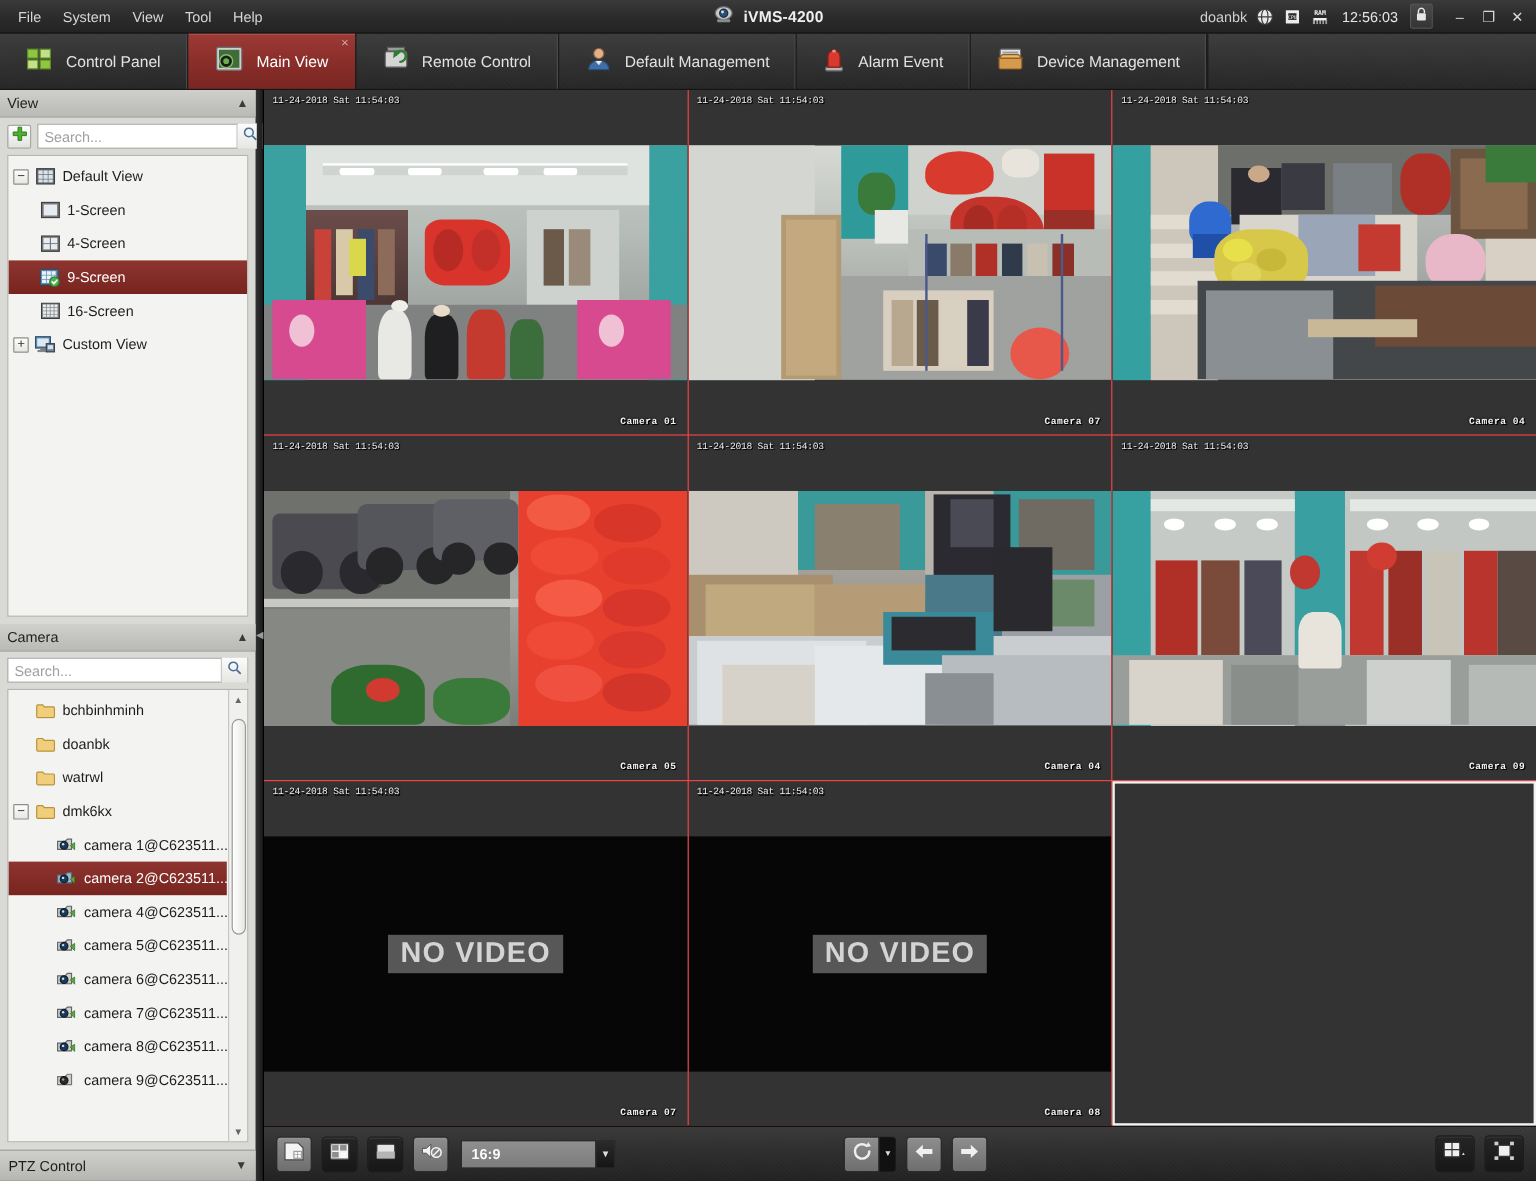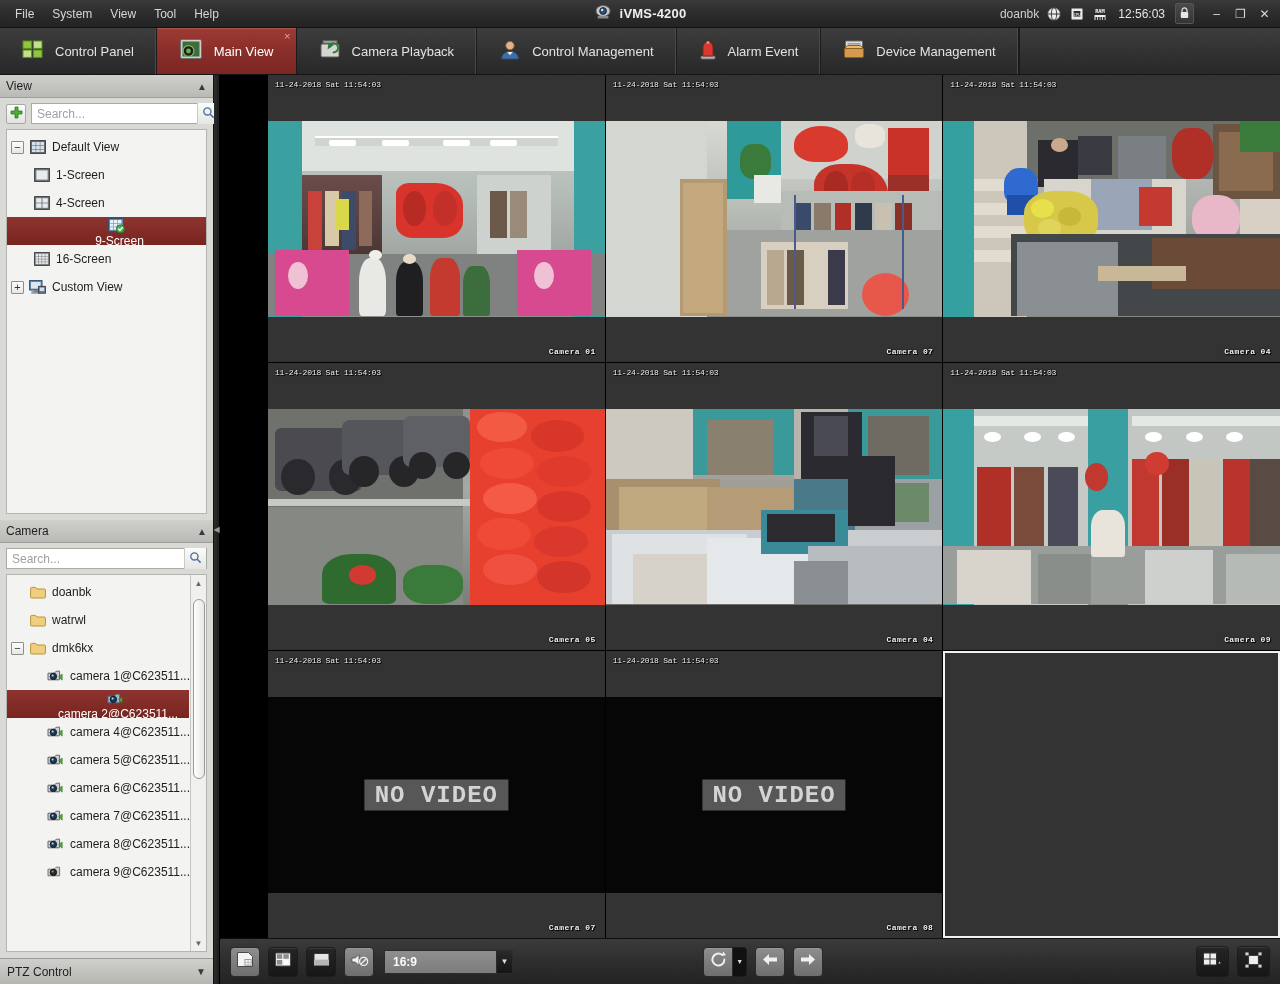--- a/index.html
+++ b/index.html
@@ -128,21 +128,21 @@
     background: #f3f3f1; border: 1px solid #b4b4b0;
     overflow: hidden; position: relative;
   }
   .treebox.fixed-view { flex: 0 0 385px; }
   .tree { padding: 3px 0; }
   .trow {
     display: flex; align-items: center; height: 28px;
     padding-left: 4px; font-size: 12px; color: #1d1d1d; white-space: nowrap;
     cursor: default;
   }
-  .trow.sel { background: linear-gradient(180deg,#8e3430,#77241f); color: #fff; flex-direction: column; }
+  .trow.sel { background: linear-gradient(180deg,#8e3430,#77241f); color: #fff; }
   .expander {
     width: 13px; height: 13px; flex: 0 0 13px;
     border: 1px solid #8e8e8a; background: linear-gradient(180deg,#fdfdfd,#e6e6e2);
     display: flex; align-items: center; justify-content: center;
     font-size: 11px; line-height: 1; color: #333; margin-right: 5px;
     border-radius: 1px;
   }
   .ticon { width: 17px; height: 15px; margin-right: 6px; flex: 0 0 17px; display: flex; align-items: center; justify-content: center; }
 
   .vscroll {
@@ -177,23 +177,22 @@
     border-right: 1px solid #000;
   }
   .panel-splitter .grip { color: #9a9a9a; font-size: 8px; }
 
   
   .videoarea { flex: 1; display: flex; flex-direction: column; min-width: 0; background: #1e1e1e; }
   .videogrid {
     flex: 1; display: grid;
     grid-template-columns: repeat(3, 1fr);
     grid-template-rows: repeat(3, 1fr);
-    gap: 1px; background: #000000;
+    gap: 1px; background: #ef4444;
     min-height: 0;
-    padding-left: 48px;
   }
   .cell {
     position: relative; background: #333333; overflow: hidden;
     display: flex; align-items: center; justify-content: center;
   }
   .cell.selected { outline: 2px solid #f2f2f2; outline-offset: -2px; }
   .cell .pane {
     position: absolute; left: 0; right: 0; top: 50%; transform: translateY(-50%);
     height: 196px; overflow: hidden; background: #000;
   }
@@ -208,21 +207,21 @@
   .osd-cam {
     position: absolute; right: 9px; bottom: 6px;
     font-family: "Liberation Mono", monospace; font-size: 8px; font-weight: bold;
     color: #f2f2f2; letter-spacing: .4px;
     text-shadow: 0 0 2px #000, 1px 1px 0 #000;
     white-space: nowrap; z-index: 4;
   }
   .novideo-badge {
     position: absolute; left: 50%; top: 50%; transform: translate(-50%,-50%);
     background: #575757; color: #d4d4d4;
-    font-family: Liberation Mono, monospace; font-weight: bold;
+    font-family: Liberation Sans, sans-serif; font-weight: bold;
     font-size: 24px; letter-spacing: 1px;
     padding: 2px 10px; z-index: 5;
   }
 
   
   .scene { position: absolute; inset: 0; }
   .sh { position: absolute; }
 
   
   .toolbar {
@@ -365,32 +364,32 @@
 
     <div class="tab">
       <span>
         <svg width="22" height="21" viewBox="0 0 22 21">
           <rect x="4" y="1.5" width="14" height="3" fill="#9b9b9b" stroke="#5d5d5d"></rect>
           <rect x="2" y="5" width="18" height="13" rx="1.5" fill="#d5d5d5" stroke="#5d5d5d"></rect>
           <path d="M14.5 13.5a4.6 4.6 0 10-3.6-7.4l1.8.2-2.9 2.1.4-3.4" fill="none" stroke="#2f7d32" stroke-width="1.9" stroke-linecap="round"></path>
           <path d="M11 5.2l-2 2.4 3 1.1z" fill="#2f7d32"></path>
         </svg>
       </span>
-      <span class="tab-label">Camera Playback</span>
+      <span class="tab-label">Remote Control</span>
     </div>
 
     <div class="tab">
       <span>
         <svg width="22" height="21" viewBox="0 0 22 21">
           <circle cx="11" cy="6.6" r="4.2" fill="#e3b189" stroke="#8a6443"></circle>
           <path d="M2.6 20c0-4.8 3.8-7.4 8.4-7.4s8.4 2.6 8.4 7.4z" fill="#3f6fa8" stroke="#2b4f79"></path>
           <path d="M8.4 12.9l2.6 3.2 2.6-3.2" fill="#f0f0f0" stroke="#c7c7c7" stroke-width=".7"></path>
         </svg>
       </span>
-      <span class="tab-label">Control Management</span>
+      <span class="tab-label">Default Management</span>
     </div>
 
     <div class="tab">
       <span>
         <svg width="18" height="22" viewBox="0 0 18 22">
           <rect x="2" y="18" width="14" height="3" rx="1" fill="#b7b7b7" stroke="#6a6a6a"></rect>
           <path d="M4 18V9a5 5 0 0110 0v9z" fill="#d93a2f" stroke="#8c1f18"></path>
           <ellipse cx="9" cy="4.6" rx="1.6" ry="1.4" fill="#f08c84"></ellipse>
         </svg>
       </span>
@@ -573,20 +572,28 @@
                 <line x1="8.2" y1="8.2" x2="11.6" y2="11.6" stroke="#4a6f9e" stroke-width="1.5"></line>
               </svg>
             </span>
           </div>
         </div>
       </div>
 
       <div class="treebox">
         <div class="tree" style="padding-right:17px">
 
+          <div class="trow" style="padding-left:22px">
+            <span class="ticon">
+              <svg width="16" height="13" viewBox="0 0 16 13">
+                <path d="M0.6 2.4a1 1 0 011-1h4l1.4 1.6h7.4a1 1 0 011 1v7a1 1 0 01-1 1H1.6a1 1 0 01-1-1z" fill="#f0ce7b" stroke="#b8933c"></path>
+              </svg>
+            </span>
+            <span>bchbinhminh</span>
+          </div>
 
           <div class="trow" style="padding-left:22px">
             <span class="ticon">
               <svg width="16" height="13" viewBox="0 0 16 13">
                 <path d="M0.6 2.4a1 1 0 011-1h4l1.4 1.6h7.4a1 1 0 011 1v7a1 1 0 01-1 1H1.6a1 1 0 01-1-1z" fill="#f0ce7b" stroke="#b8933c"></path>
               </svg>
             </span>
             <span>doanbk</span>
           </div>
 

